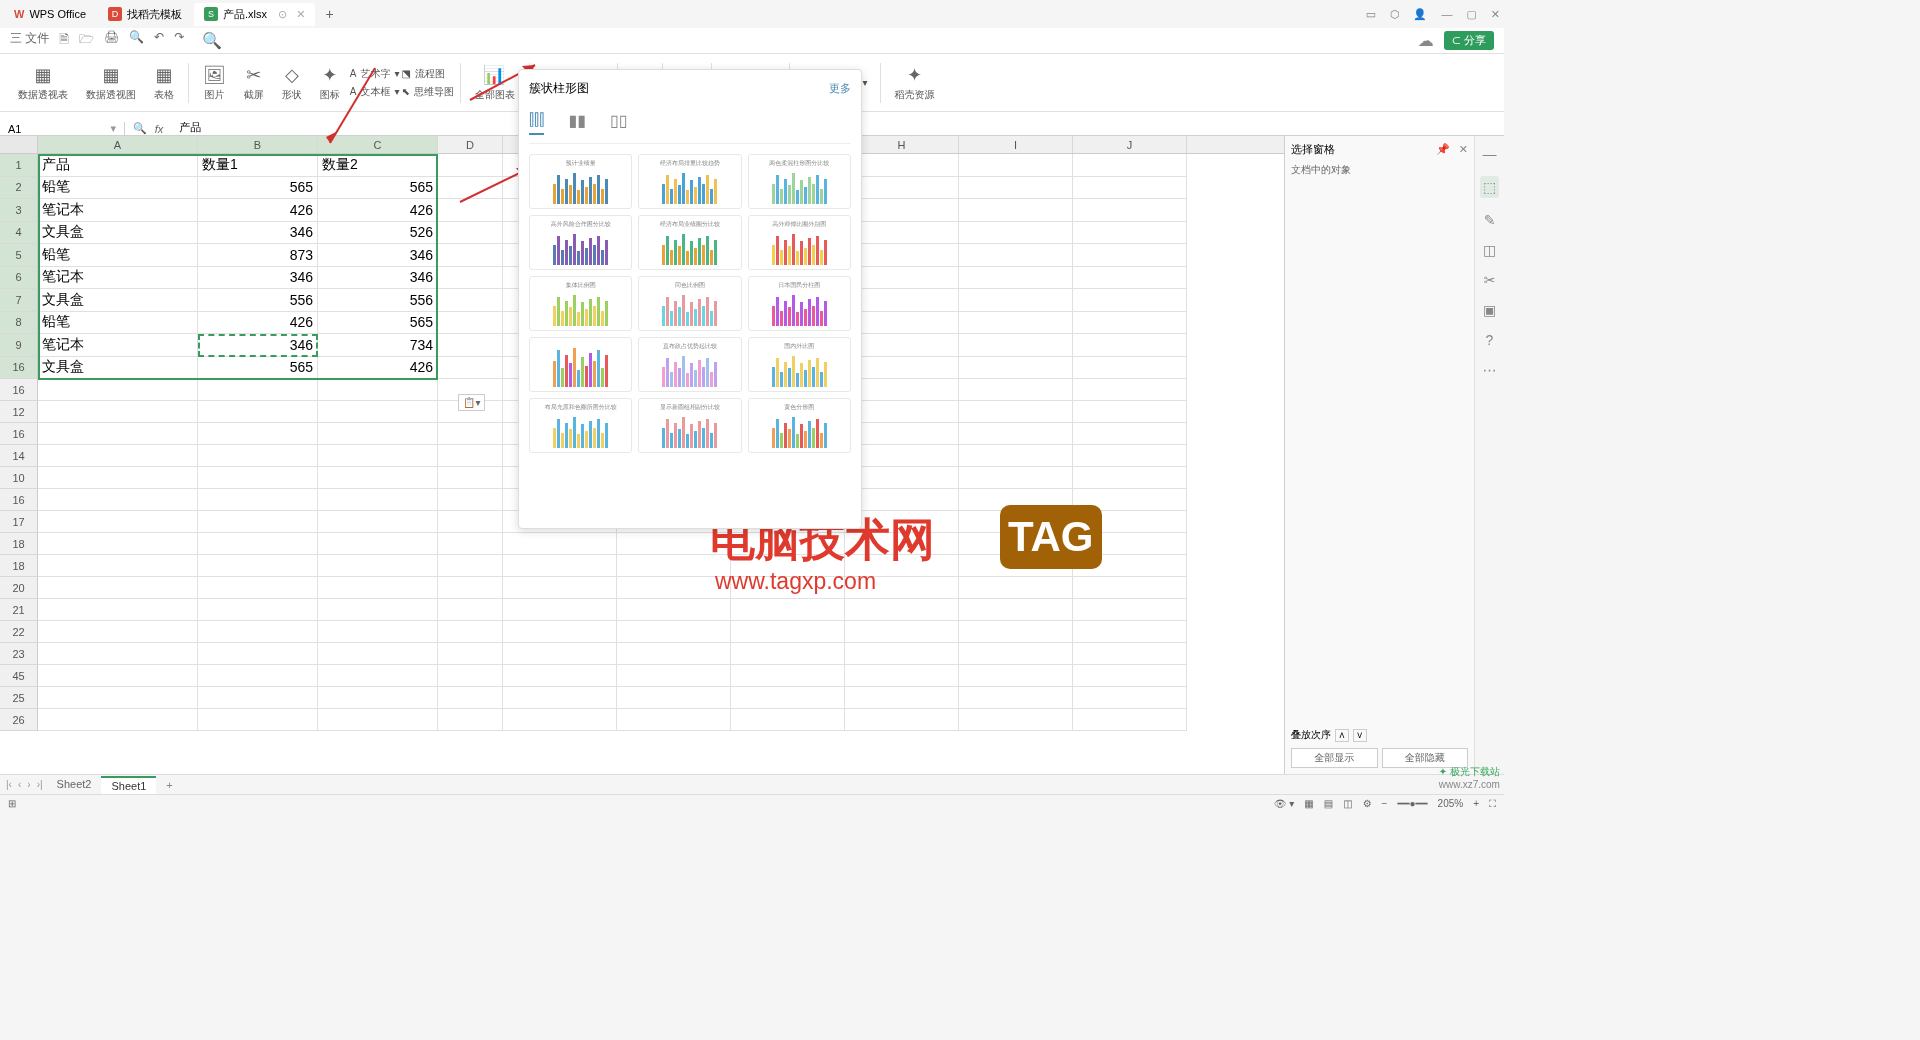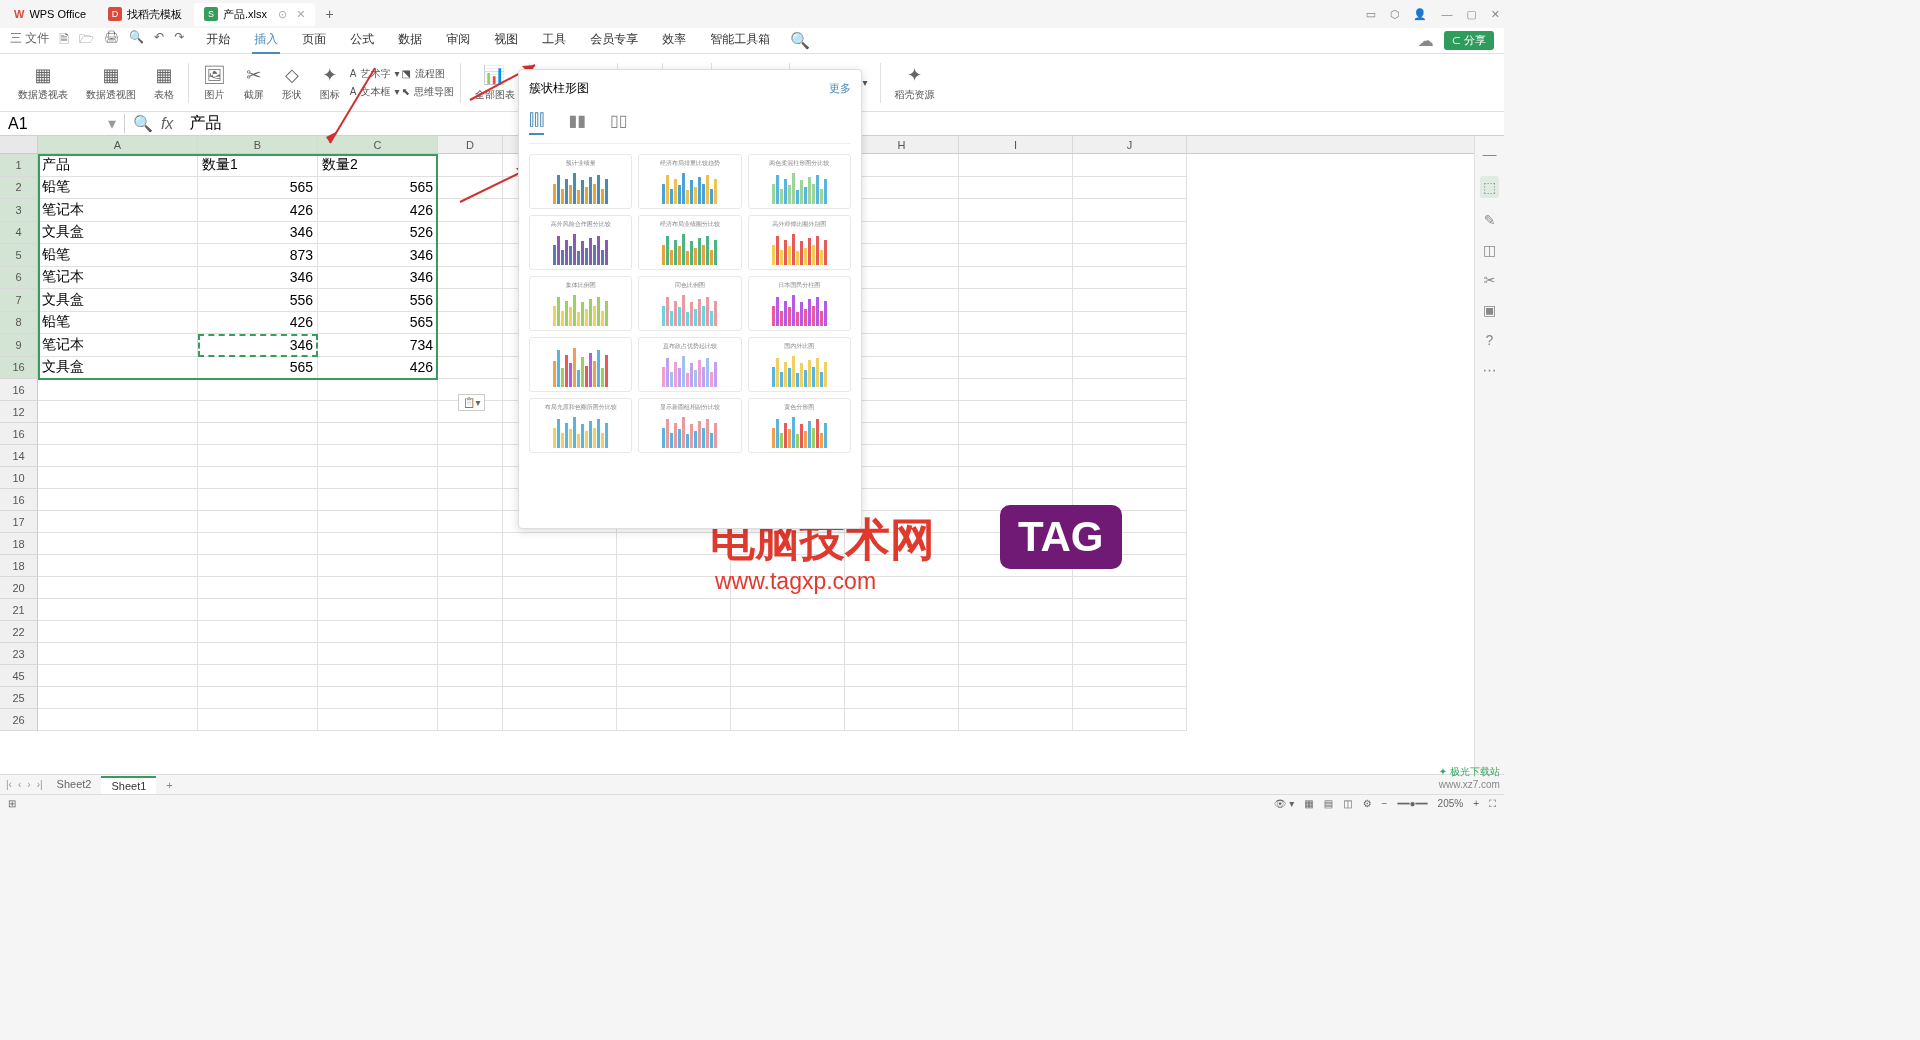--- a/index.html
+++ b/index.html
@@ -30,21 +30,21 @@
 
 .ribbon { height: 58px; background: #fff; display: flex; align-items: center; padding: 0 10px; border-bottom: 1px solid #e0e0e0; gap: 2px; }
 .ribbon-group { display: flex; flex-direction: column; align-items: center; padding: 0 8px; font-size: 10px; color: #555; gap: 2px; }
 .ribbon-group.row { flex-direction: row; gap: 8px; }
 .ribbon-icon { font-size: 18px; color: #666; }
 .ribbon-sep { width: 1px; height: 40px; background: #e0e0e0; margin: 0 4px; }
 .ribbon-small { display: flex; flex-direction: column; gap: 4px; font-size: 10px; color: #555; }
 .ribbon-small > div { display: flex; align-items: center; gap: 4px; }
 
 
-.formula-bar { height: 24px; background: #fff; display: flex; align-items: center; border-bottom: 1px solid #d0d0d0; font-size: 16px; }
+.formula-bar { height: 24px; background: #fff; display: flex; align-items: flex-end; border-bottom: 1px solid #d0d0d0; font-size: 11px; }
 .name-box { width: 125px; border-right: 1px solid #d0d0d0; padding: 0 8px; display: flex; align-items: center; justify-content: space-between; }
 .fx-area { display: flex; align-items: center; gap: 8px; padding: 0 8px; }
 .fx-label { font-style: italic; color: #666; }
 .formula-input { flex: 1; padding: 0 8px; }
 
 
 .main-area { display: flex; height: calc(100% - 28px - 26px - 58px - 24px - 20px - 18px); position: relative; }
 .sheet-area { flex: 1; background: #fff; position: relative; overflow: hidden; }
 .right-panel { width: 190px; background: #f9f9f9; border-left: 1px solid #d0d0d0; padding: 6px; font-size: 11px; }
 .right-panel-header { display: flex; justify-content: space-between; align-items: center; padding-bottom: 6px; }
@@ -80,21 +80,21 @@
 .thumb-title { font-size: 6px; color: #888; text-align: center; }
 .thumb-bars { flex: 1; display: flex; align-items: flex-end; gap: 1px; justify-content: center; padding-top: 2px; }
 .thumb-bars span { width: 3px; }
 
 
 .arrow { position: absolute; z-index: 50; pointer-events: none; }
 
 
 .watermark { position: absolute; font-size: 45px; font-weight: bold; z-index: 40; pointer-events: none; }
 .watermark.red { color: #e03a2e; }
-.watermark.blue-box { background: #701a75; color: #fff; padding: 8px 18px; border-radius: 10px; font-size: 42px; }
+.watermark.blue-box { background: #a16207; color: #fff; padding: 8px 8px; border-radius: 10px; font-size: 42px; }
 .watermark.url { font-size: 23px; font-weight: normal; }
 .jg-logo { position: absolute; right: 4px; bottom: 22px; font-size: 10px; color: #3aa860; z-index: 45; }
 
 
 .sheet-tabs { height: 20px; background: #f5f5f5; display: flex; align-items: center; font-size: 11px; padding: 0 6px; gap: 4px; border-top: 1px solid #ddd; }
 .sheet-nav { color: #999; font-size: 10px; display: flex; gap: 6px; }
 .sheet-tab { padding: 2px 10px; color: #666; }
 .sheet-tab.active { background: #fff; border-top: 2px solid #3a9c5c; color: #333; }
 
 
@@ -139,33 +139,20 @@
 <div class="menu-bar">
   <div class="menu-icons">
     <span class="menu-btn">三 文件</span>
     <span class="menu-btn">🗎</span>
     <span class="menu-btn">🗁</span>
     <span class="menu-btn">🖨</span>
     <span class="menu-btn">🔍</span>
     <span class="menu-btn">↶</span>
     <span class="menu-btn">↷</span>
   </div>
-  <div class="main-menu" id="main-menu">
-      <span class="menu-item">开始</span>
-      <span class="menu-item active">插入</span>
-      <span class="menu-item">页面</span>
-      <span class="menu-item">公式</span>
-      <span class="menu-item">数据</span>
-      <span class="menu-item">审阅</span>
-      <span class="menu-item">视图</span>
-      <span class="menu-item">工具</span>
-      <span class="menu-item">会员专享</span>
-      <span class="menu-item">效率</span>
-      <span class="menu-item">智能工具箱</span>
-    </div>
   <span class="menu-btn" style="margin-left:18px;color:#888">🔍</span>
   <div class="menu-right">
     <span style="color:#888">☁</span>
     <span class="share-btn">⊂ 分享</span>
   </div>
 </div>
 
 <div class="ribbon">
   <div class="ribbon-group">
       <span class="ribbon-icon">▦</span>
@@ -607,20 +594,38 @@
             <div class="cell" style="width: 114px;"></div>
             <div class="cell" style="width: 114px;"></div>
             <div class="cell" style="width: 114px;"></div>
           </div>
         </div>
     </div>
 
     <div style="position:absolute;left:458px;top:258px;border:1px solid #ccc;background:#fff;padding:2px 4px;font-size:10px;color:#666">📋▾</div>
   </div>
 
+  <div class="right-panel" style="position:relative">
+    <div class="right-panel-header">
+      <span>选择窗格</span>
+      <span><span style="color:#888">📌</span> <span style="color:#888;margin-left:6px">✕</span></span>
+    </div>
+    <div style="color:#666;font-size:10px">文档中的对象</div>
+    <div class="right-panel-footer">
+      <div style="display:flex;align-items:center;gap:4px">
+          <span>叠放次序</span> 
+          <span style="border:1px solid #ccc;padding:0 3px">˄</span>
+          <span style="border:1px solid #ccc;padding:0 3px">˅</span>
+        </div>
+      <div class="panel-btns">
+        <div class="panel-btn">全部显示</div>
+        <div class="panel-btn">全部隐藏</div>
+      </div>
+    </div>
+  </div>
 
   <div class="side-toolbar">
     <span>—</span>
     <span style="background:#e0ebe3;padding:3px;border-radius:3px">⬚</span>
     <span>✎</span>
     <span>◫</span>
     <span>✂</span>
     <span>▣</span>
     <span>?</span>
     <span>⋯</span>

